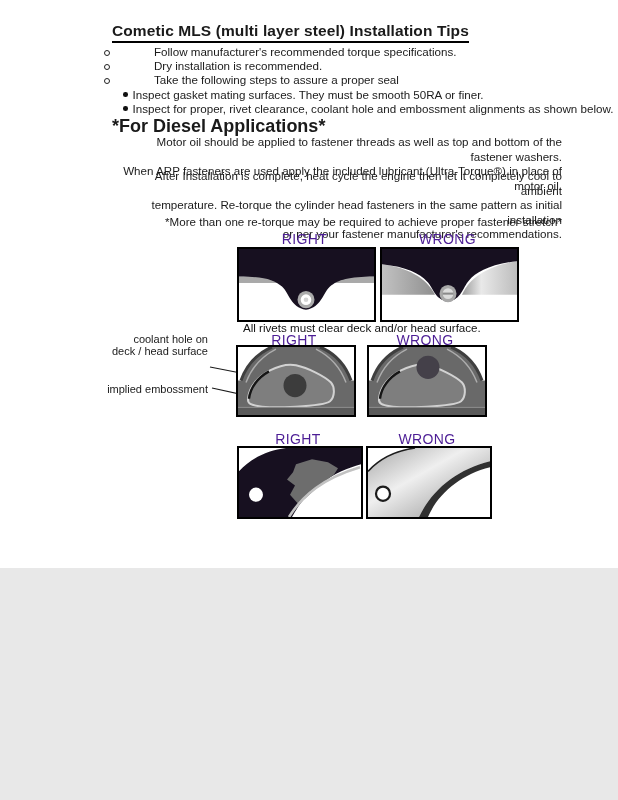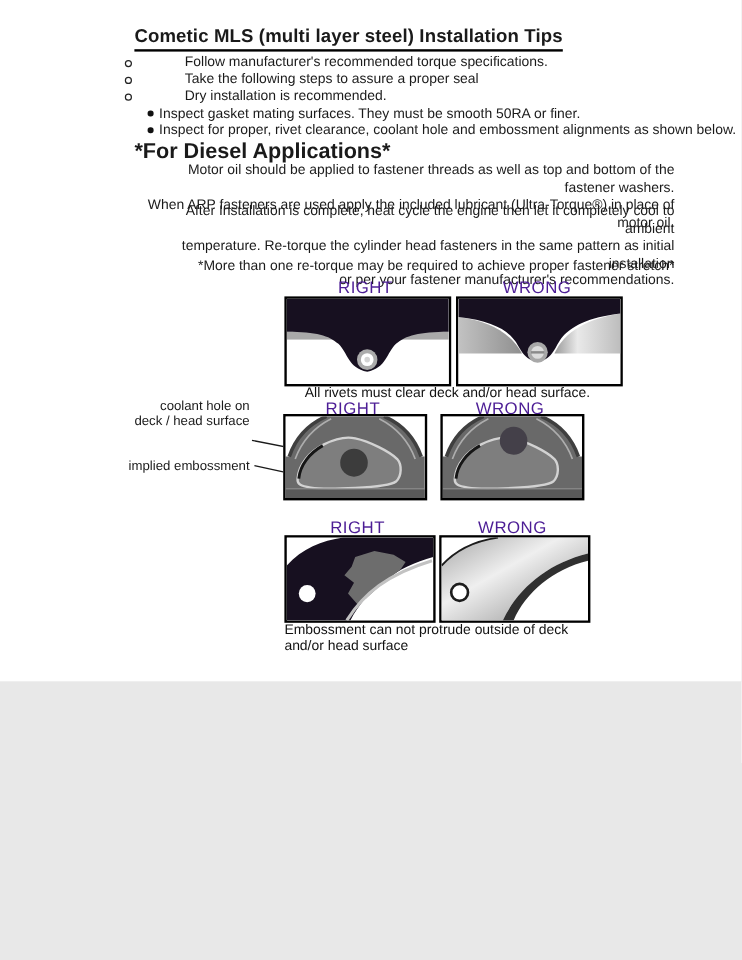--- a/index.html
+++ b/index.html
@@ -29,21 +29,21 @@
   .dlabel{font-size:14px; letter-spacing:.4px; color:#4c1d95; text-align:center;}
   .panel{border:2px solid #000; background:#fff;}
   .panel svg{display:block; width:100%; height:100%;}
   .caption{font-size:11.6px; color:#111;}
 
   
   .d1-label-right{left:237px; top:231px; width:135px;}
   .d1-label-wrong{left:380px; top:231px; width:135px;}
   .d1-panel-right{left:237px; top:247px; width:135px; height:71px;}
   .d1-panel-wrong{left:380px; top:247px; width:135px; height:71px;}
-  .d1-caption{left:254px; top:321px;}
+  .d1-caption{left:243px; top:321px;}
 
   
   .d2-label-right{left:236px; top:332px; width:116px;}
   .d2-label-wrong{left:367px; top:332px; width:116px;}
   .d2-panel-right{left:236px; top:345px; width:116px; height:68px;}
   .d2-panel-wrong{left:367px; top:345px; width:116px; height:68px;}
   .d2-ann{left:96px; width:112px; font-size:11px; line-height:12.4px; text-align:right;}
   .d2-ann1{top:333px;} .d2-ann2{top:383px;}
   .d2-leaders{left:204px; top:352px; width:96px; height:50px;}
   .d2-caption{left:236px; top:416px; width:247px; text-align:center;}
@@ -70,25 +70,25 @@
 
   <div class="abs title">Cometic MLS (multi layer steel) Installation Tips</div>
 
   <div class="abs tips">
     <div class="tip-row">
       <span class="bullet-circle"></span>
       <span>Follow manufacturer's recommended torque specifications.</span>
     </div>
     <div class="tip-row">
       <span class="bullet-circle"></span>
-      <span>Take the following steps to assure a proper seal</span>
+      <span>Dry installation is recommended.</span>
     </div>
     <div class="tip-row">
       <span class="bullet-circle"></span>
-      <span>Dry installation is recommended.</span>
+      <span>Take the following steps to assure a proper seal</span>
     </div>
     <div class="tip-row sub">
       <span class="bullet-dot"></span>
       <span>Inspect gasket mating surfaces.  They must be smooth 50RA or finer.</span>
     </div>
     <div class="tip-row sub">
       <span class="bullet-dot"></span>
       <span>Inspect for proper, rivet clearance, coolant hole and embossment alignments as shown below.</span>
     </div>
   </div>
@@ -210,22 +210,20 @@
         </linearGradient>
       </defs>
       <rect width="122" height="68" fill="#ffffff"></rect>
       <path d="M0,68 V23 C13,9 29,2.5 47,0 L122,0 V13 C89,21 64,41 51,68 Z" fill="url(#g3)"></path>
       <path d="M0,23 C13,9 29,2.5 47,0" stroke="#1c1c1c" stroke-width="1.6" fill="none"></path>
       <path d="M51,68 C64,41 89,21 122,13 L122,19 C93,26 70,45 60,68 Z" fill="#303030"></path>
       <circle cx="15" cy="45" r="7" fill="#ffffff" stroke="#1c1c1c" stroke-width="2.2"></circle>
     </svg>
   </div>
 
-  <div class="abs caption pre d3-caption">Embossment can not protrude outside of deck
-and/or head surface</div>
 
   <div class="abs fine w-head">Warranty Disclaimer*</div>
   <div class="abs fine pre w-p1">Due to the nature of performance applications, the parts in this catalog are sold without any express warranty or any implied warranty of merchantability or
 fitness for a particular purpose.  Cometic Gasket Inc., shall not, under any circumstances, be liable for any special, incidental or consequential damages,
 including, person, party or property, but not limited to, damage, or loss of property or equipment, loss of profits or revenue, cost of purchased or replacement
 goods, or claims of customers of the purchase, which may arise and/or result from sale, installation or use of these parts.  Installation of these parts could
 adversely affect the motor manufacturers warranty coverage.</div>
   <div class="abs fine pre w-p2">VENUE-The agreed upon venue, in the event of dispute whatsoever between the parties, whether instituted by either party, including, but not limited to,
 contract terms, payment terms, delivery, type, defects, sufficiency of product, shall be the Court of Common Pleas, Lake County, Ohio or the Painesville
 Municipal Court, Lake County, Ohio, depending on the amount in controversy.

